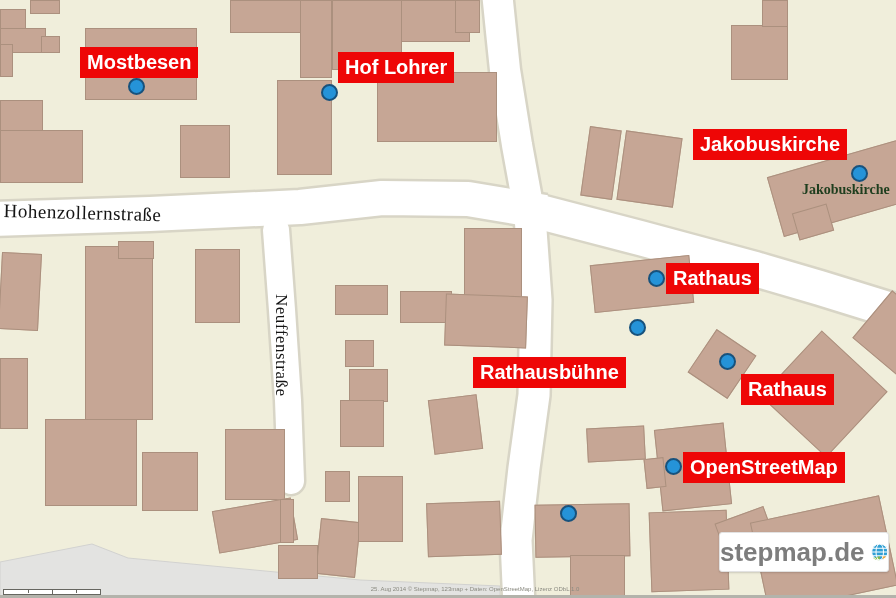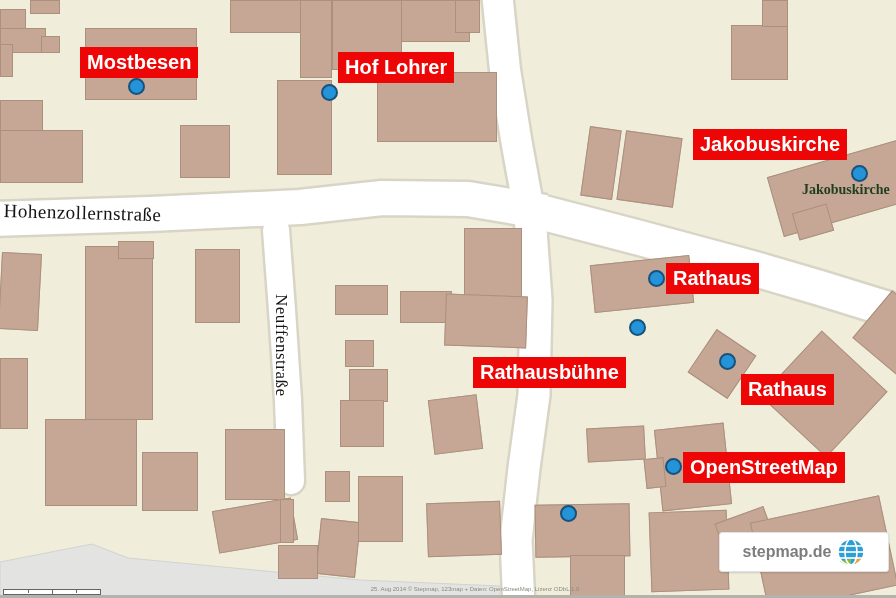--- a/index.html
+++ b/index.html
@@ -63,21 +63,21 @@
     font-size:6px;line-height:8px;color:#8a8a80;text-align:center;z-index:40;
     white-space:nowrap;
   }
   #logo{
     position:absolute;left:719px;top:532px;width:168px;height:38px;
     background:#ffffff;border:1px solid #e2e2e2;border-radius:3px;
     display:flex;align-items:center;justify-content:center;gap:6px;
     z-index:50;box-shadow:0 1px 2px rgba(0,0,0,0.15);
   }
   #logo .logo-text{
-    color:#7d7d7d;font-weight:bold;font-size:16px;letter-spacing:0px;
+    color:#7d7d7d;font-weight:bold;font-size:26px;letter-spacing:0px;
   }
   #bottom-frame{
     position:absolute;left:0;top:595px;width:896px;height:3px;
     background:#b3b3ab;z-index:39;
   }
 </style>
 </head>
 <body>
 
 <div id="map">

